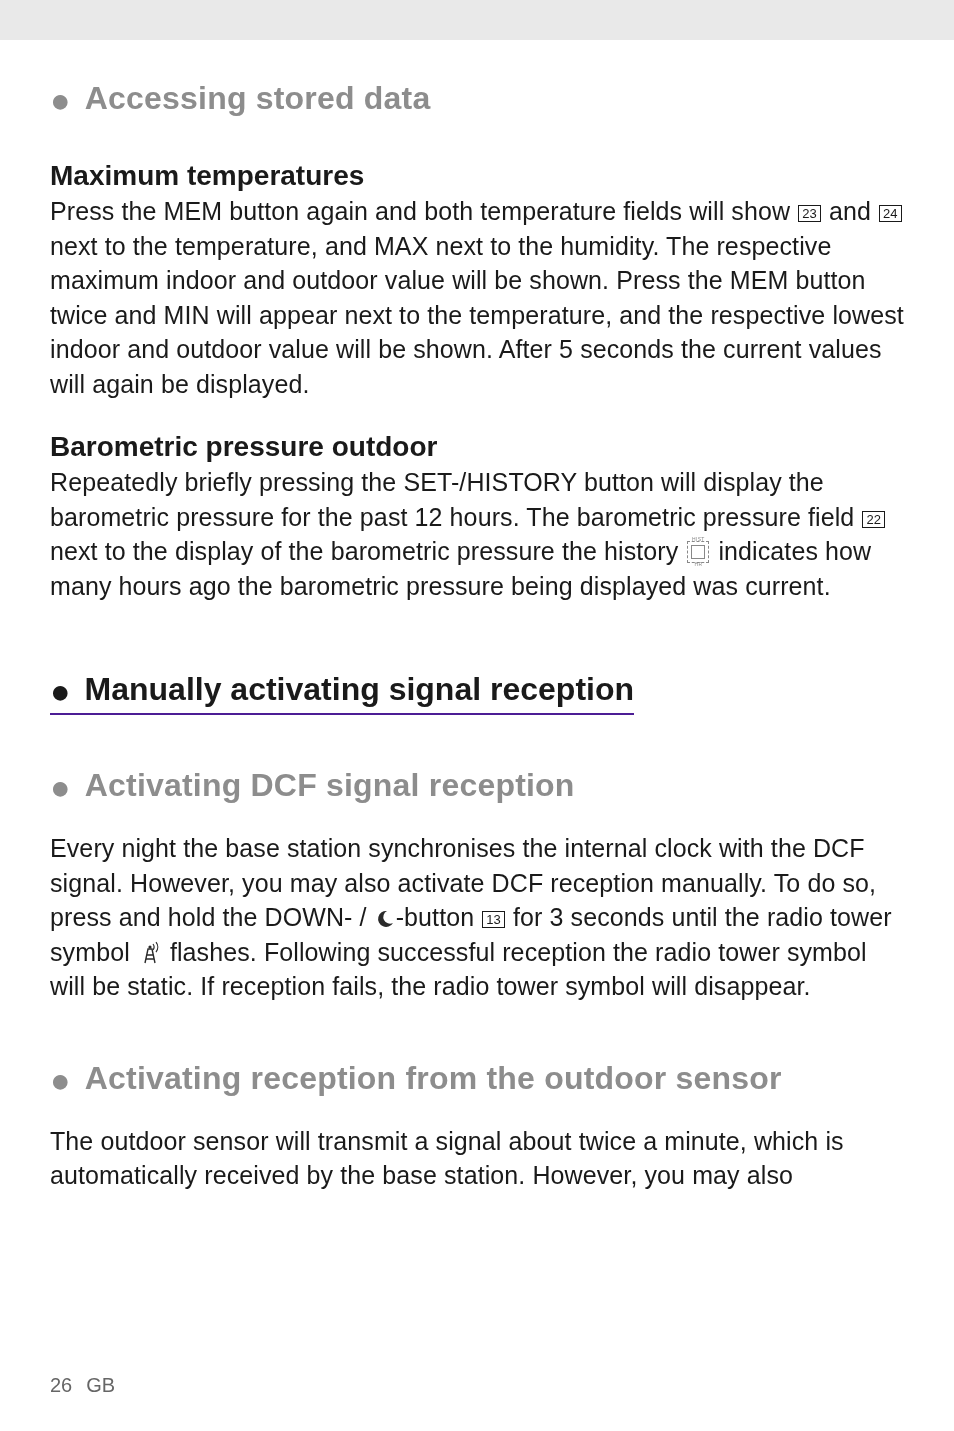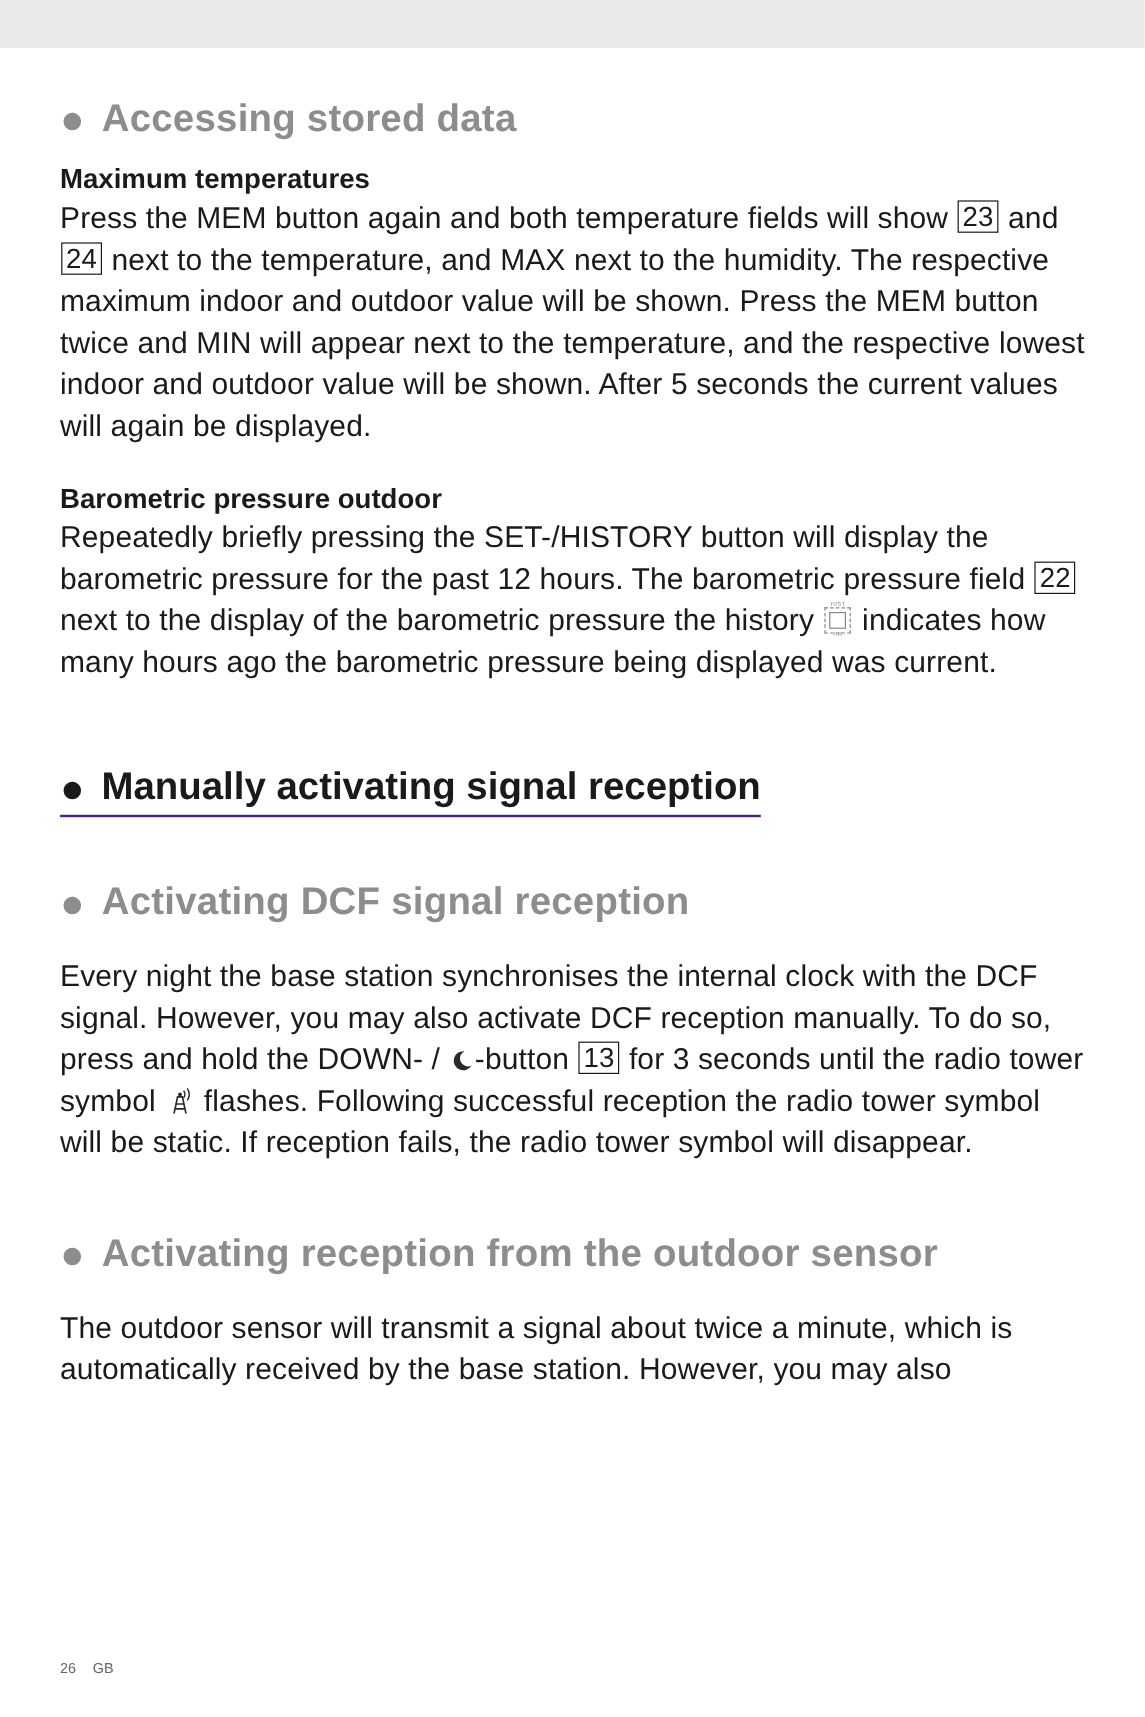--- a/index.html
+++ b/index.html
@@ -14,21 +14,21 @@
     background: #e9e9e9;
   }
   .page {
     padding: 40px 50px 0 50px;
   }
   .h-gray {
     color: #8d8d8d;
     font-size: 32px;
     font-weight: 700;
     letter-spacing: 0.2px;
-    margin-bottom: 16px;
+    margin-bottom: 40px;
   }
   .h-gray .dot {
     color: #8d8d8d;
     font-size: 34px;
     vertical-align: middle;
     margin-right: 14px;
   }
   .h-black-underline {
     color: #1a1a1a;
     font-size: 32px;
@@ -38,38 +38,38 @@
     padding-bottom: 2px;
     margin-bottom: 22px;
     margin-top: 38px;
   }
   .h-black-underline .dot {
     font-size: 34px;
     vertical-align: middle;
     margin-right: 14px;
   }
   .subhead {
-    font-size: 23px;
+    font-size: 28px;
     font-weight: 700;
     margin-top: 12px;
     margin-bottom: 2px;
     color: #1a1a1a;
   }
   p {
     font-size: 25px;
     line-height: 1.38;
     color: #1a1a1a;
     font-weight: 300;
     letter-spacing: 0.1px;
   }
   .block { margin-bottom: 30px; }
   .boxnum {
     display: inline-block;
     border: 1.5px solid #1a1a1a;
-    font-size: 23px;
+    font-size: 13px;
     line-height: 1;
     padding: 1px 3px 1px 3px;
     position: relative;
     top: -2px;
     margin: 0 1px;
   }
   .mini-icon {
     display: inline-block;
     width: 22px;
     height: 22px;
@@ -109,21 +109,21 @@
   .tower {
     display: inline-block;
     position: relative;
     top: 4px;
     margin: 0 2px;
   }
   .footer {
     position: absolute;
     bottom: 34px;
     left: 50px;
-    font-size: 12px;
+    font-size: 20px;
     color: #666;
   }
   .footer .pg { margin-right: 14px; }
 </style>
 </head>
 <body>
 
 <div class="topbar"></div>
 
 <div class="page">

